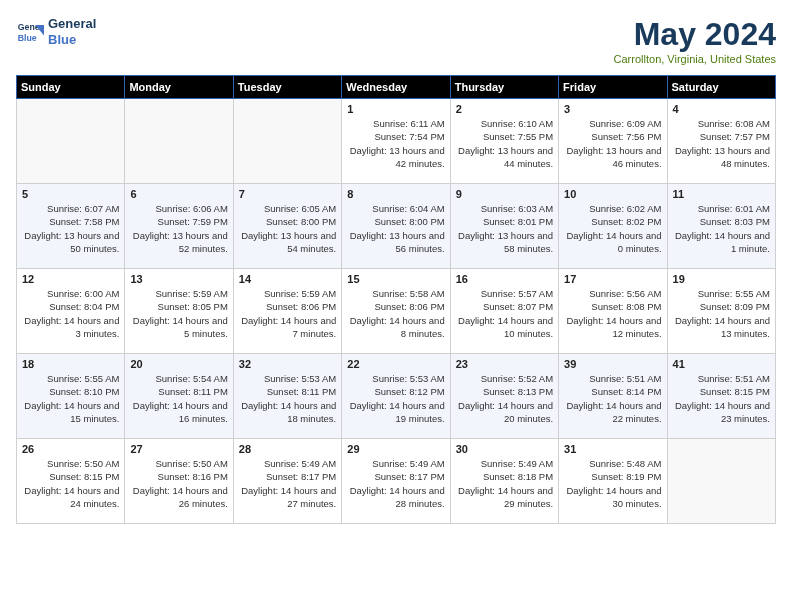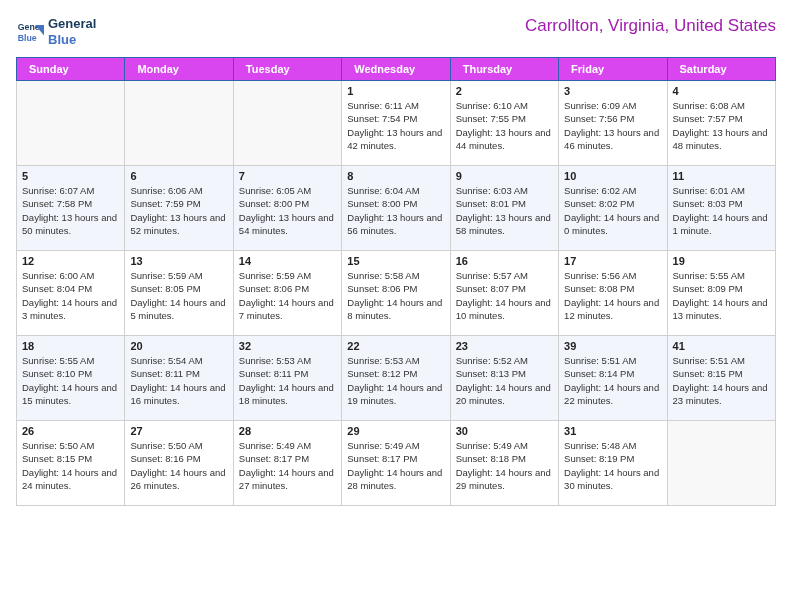--- a/index.html
+++ b/index.html
@@ -33,32 +33,32 @@
     }
     .title-block {
       text-align: right;
     }
     .month-title {
       font-size: 32px;
       font-weight: bold;
       color: #1a3a5c;
     }
     .location {
-      font-size: 17px;
-      color: #a21caf;
+      font-size: 11px;
+      color: #4d7c0f;
     }
     .calendar {
       width: 100%;
       border-collapse: collapse;
       font-size: 10.5px;
     }
     .calendar thead th {
-      background: #d946ef;
+      background: #000000;
       color: #fff;
-      padding: 5px 12px;
+      padding: 5px 4px;
       text-align: left;
       font-size: 11px;
       font-weight: bold;
       border: 1px solid #3060b0;
     }
     .calendar tbody td {
       vertical-align: top;
       padding: 4px 5px;
       border: 1px solid #d0d0d0;
       width: 108px;
@@ -73,20 +73,21 @@
     .day-number {
       font-weight: bold;
       font-size: 11px;
       margin-bottom: 2px;
       color: #222;
     }
     .day-info {
       font-size: 9.5px;
       color: #333;
       line-height: 1.4;
+      text-align: right;
     }
     .empty-cell {
       background: #f8f8f8 !important;
     }
   </style>
 </head>
 <body>
 
 <div class="header">
   <div class="logo">
@@ -94,20 +95,21 @@
       <text x="2" y="14" font-size="10" font-weight="bold" fill="#1a3a5c">General</text>
       <text x="2" y="26" font-size="10" font-weight="bold" fill="#4472c4">Blue</text>
       <polygon points="22,8 32,8 32,20" fill="#4472c4"></polygon>
     </svg>
     <div style="display:flex;flex-direction:column;line-height:1.1;">
       <span class="logo-text">General</span>
       <span class="logo-text" style="color:#4472c4;">Blue</span>
     </div>
   </div>
   <div class="title-block">
+    <div class="month-title">May 2024</div>
     <div class="location">Carrollton, Virginia, United States</div>
   </div>
 </div>
 
 <table class="calendar">
   <thead>
     <tr>
 
     <th>Sunday</th>
         <th>Monday</th>

